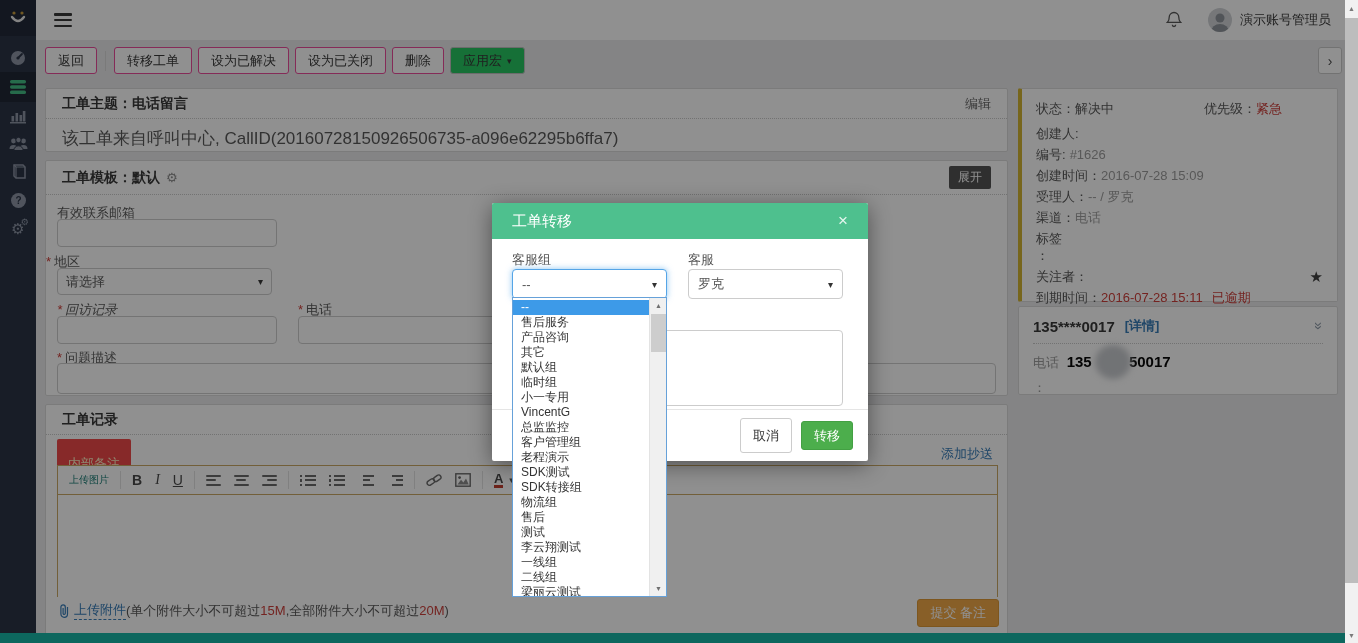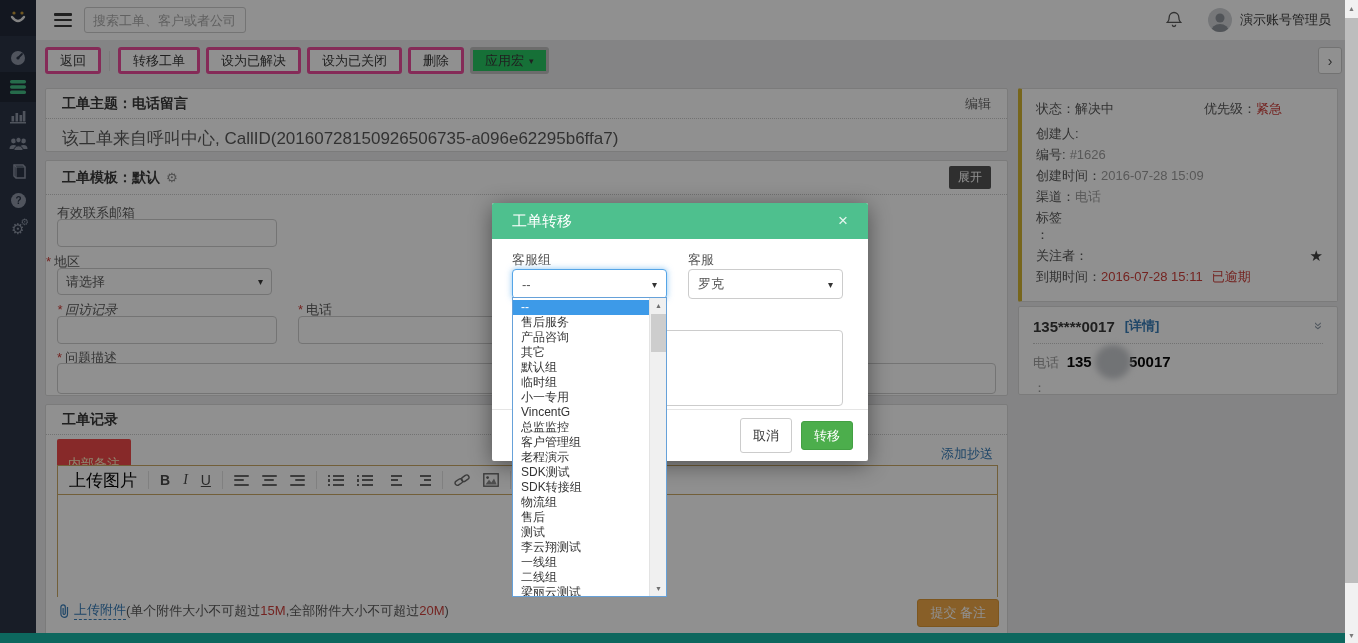--- a/index.html
+++ b/index.html
@@ -22,21 +22,21 @@
   .hamburger { width:18px; height:14px; display:flex; flex-direction:column; justify-content:space-between; cursor:pointer; }
   .hamburger i { display:block; height:2.5px; background:#333; border-radius:1px; }
   .search-box { margin-left:12px; width:162px; height:26px; border:1px solid #ccc; border-radius:3px; padding:0 8px; font-size:13px; color:#333; outline:none; background:#fff; }
   .search-box::placeholder { color:#a9a9a9; }
   .top-right { margin-left:auto; display:flex; align-items:center; }
   .bell { margin-right:26px; cursor:pointer; display:flex; }
   .avatar { width:24px; height:24px; border-radius:50%; background:#cfd2d6; overflow:hidden; margin-right:8px; display:flex; align-items:flex-end; justify-content:center; cursor:pointer; }
   .user-name { font-size:13px; color:#333; cursor:pointer; }
   
   .toolbar { position:absolute; left:45px; top:47px; height:27px; display:flex; align-items:center; z-index:1; }
-  .tb-btn { height:27px; padding:0 12px; background:#fff; border:3px solid #ec4899; border-radius:3px; font-size:13px; color:#333; display:flex; align-items:center; margin-right:6px; cursor:pointer; }
+  .tb-btn { height:27px; padding:0 12px; background:#fff; border:1px solid #ec4899; border-radius:3px; font-size:13px; color:#333; display:flex; align-items:center; margin-right:6px; cursor:pointer; }
   .tb-sep { width:1px; height:20px; background:#d8d8d8; margin:0 8px 0 2px; }
   .tb-btn.macro { background:#22c55e; border-color:#bdbdbd; }
   .tb-btn .caret { font-size:9px; margin-left:5px; color:#333; }
   .next-btn { position:absolute; left:1318px; top:47px; width:24px; height:27px; background:#fff; border:1px solid #c9c9c9; border-radius:3px; font-size:14px; color:#444; display:flex; align-items:center; justify-content:center; cursor:pointer; z-index:1; }
   
   .panel { position:absolute; background:#fff; border:1px solid #d9d9d9; border-radius:2px; z-index:1; }
   .panel-head { display:flex; align-items:center; padding:0 16px; height:30px; border-bottom:1px dotted #c9c9c9; font-size:14px; font-weight:bold; color:#333; }
   #subject-panel { left:45px; top:88px; width:963px; height:64px; }
   .edit-link { margin-left:auto; font-weight:normal; font-size:13px; color:#666; cursor:pointer; }
   .subject-desc { padding:8px 16px; font-size:17px; color:#555; }
@@ -51,21 +51,21 @@
   .fld-select .caret { margin-left:auto; font-size:10px; color:#333; }
   .fld-textarea { position:absolute; border:1px solid #ccc; border-radius:4px; background:#fff; }
   
   #records-panel { left:45px; top:404px; width:963px; height:239px; }
   .note-tab { position:absolute; left:11px; top:34px; height:34px; line-height:26px; padding:12px 11px; background:#ef4444; color:#fcedc3; font-size:13px; border-radius:2px 2px 0 0; cursor:pointer; }
   .add-cc { position:absolute; right:14px; top:40px; color:#337ab7; font-size:13px; cursor:pointer; }
   .editor { position:absolute; left:11px; top:60px; width:941px; height:132px; border:1px solid #c9a661; background:#fff; }
   .ed-toolbar { height:29px; border-bottom:1px solid #c9a661; display:flex; align-items:center; }
   .tgroup { display:flex; align-items:center; height:18px; padding:0 11px; border-left:1px solid #e2e2e2; gap:13px; }
   .tgroup.nb { border-left:none; }
-  .ed-txtbtn { font-size:17px; color:#000000; cursor:pointer; white-space:nowrap; }
+  .ed-txtbtn { font-size:10px; color:#0f766e; cursor:pointer; white-space:nowrap; }
   .ed-b { font-weight:bold; font-size:14px; color:#444; cursor:pointer; }
   .ed-i { font-style:italic; font-family:"Liberation Serif",serif; font-size:14px; color:#444; cursor:pointer; }
   .ed-u { text-decoration:underline; font-size:14px; color:#444; cursor:pointer; }
   .bars { width:15px; display:flex; flex-direction:column; gap:2.5px; cursor:pointer; }
   .bars i { display:block; height:2px; background:#666; border-radius:1px; width:15px; }
   .al-left i:nth-child(2) { width:10px; }
   .al-center i:nth-child(2) { width:10px; margin:0 auto; }
   .al-right i:nth-child(2) { width:10px; margin-left:auto; }
   .mlist { display:flex; flex-direction:column; gap:2.5px; cursor:pointer; }
   .mlist i { position:relative; display:block; height:2px; width:11px; margin-left:5px; background:#666; }
@@ -190,21 +190,20 @@
     <span class="gear-glyphs"><span>⚙</span><span class="g2">⚙</span></span>
   </div>
 </div>
 
 <div class="topbar">
   <div class="hamburger">
       <i></i>
       <i></i>
       <i></i>
     </div>
-  <input class="search-box" placeholder="搜索工单、客户或者公司" style="">
   <div class="top-right">
     <span class="bell">
       <svg width="16" height="18" viewBox="0 0 16 18">
         <path d="M8 1.5 a4.8 4.8 0 0 1 4.8 4.8 c0 3.4 1.7 5 1.7 5 H1.5 c0 0 1.7-1.6 1.7-5 A4.8 4.8 0 0 1 8 1.5 Z" fill="none" stroke="#555" stroke-width="1.3"></path>
         <path d="M6.3 13.8 a1.7 1.7 0 0 0 3.4 0" fill="none" stroke="#555" stroke-width="1.3"></path>
       </svg>
     </span>
     <span class="avatar">
       <svg width="24" height="22" viewBox="0 0 24 22">
         <circle cx="12" cy="8" r="4.5" fill="#8d9299"></circle>
@@ -365,20 +364,24 @@
   <div class="irow" style="margin-top:11px;">
       <span class="ilabel">创建人:</span>
     </div>
   <div class="irow">
       <span class="ilabel">编号:</span>
       <span class="ival" style="margin-left:4px;">#1626</span>
     </div>
   <div class="irow">
       <span class="ilabel">创建时间：</span>
       <span class="ival">2016-07-28 15:09</span>
+    </div>
+  <div class="irow">
+      <span class="ilabel">受理人：</span>
+      <span class="ival">-- / 罗克</span>
     </div>
   <div class="irow">
       <span class="ilabel">渠道：</span>
       <span class="ival">电话</span>
     </div>
   <div class="irow" style="margin-bottom:3px;">
       <span class="ilabel">标签</span>
     </div>
   <div class="irow">
       <span class="ilabel">：</span>

